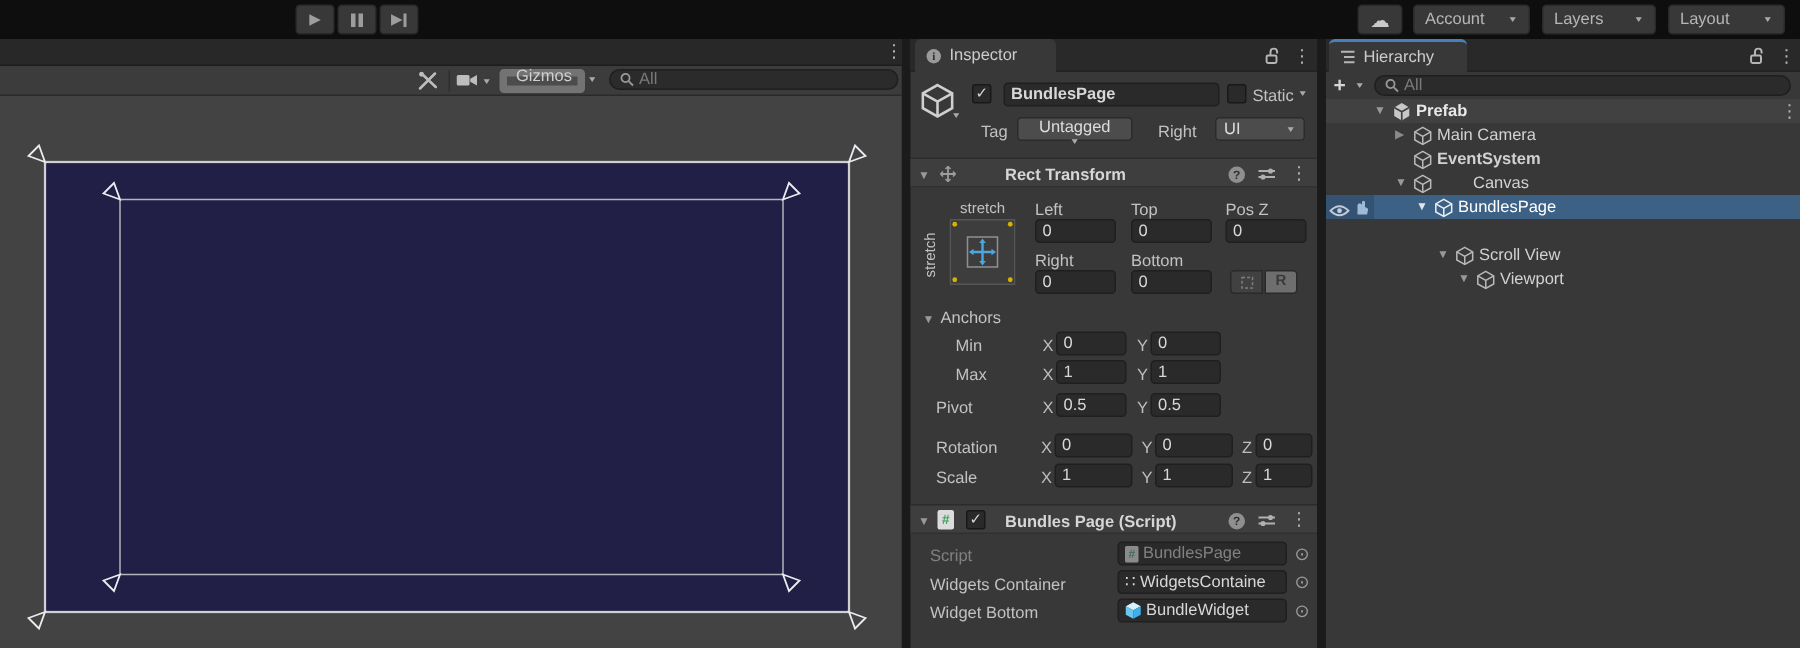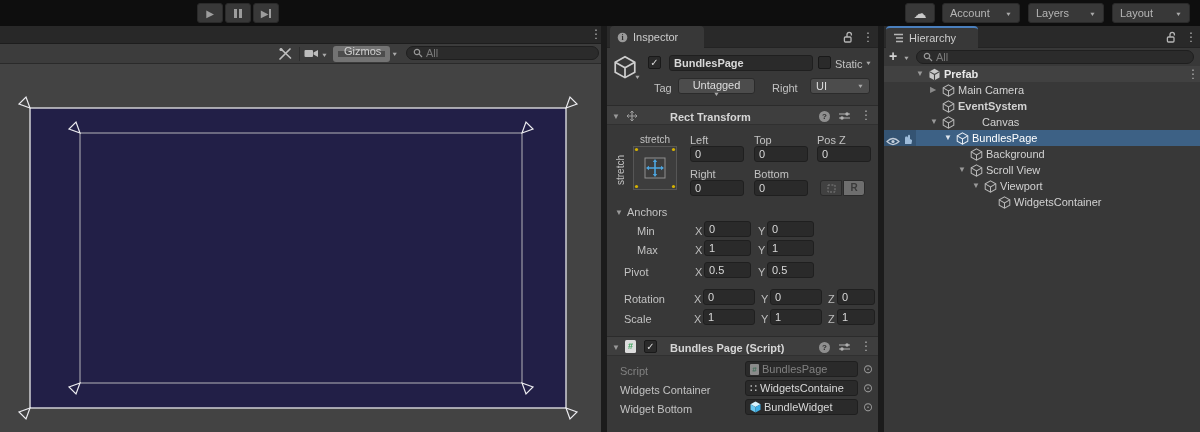--- a/index.html
+++ b/index.html
@@ -463,46 +463,32 @@
               <path d="M3 10 L3 4 Q3 2.6 4.1 2.6 L4.9 2.6 Q6 2.6 6 4 L6 1.9 Q6 0.8 7 0.8 Q8 0.8 8 1.9 L8 5 L9.6 5.8 Q10.2 6.1 10 7 L9.4 10 Z" fill="#9dbbd9"></path>
             </svg>
         </span>
         <span class="fold" style="left:60px; color:#dfe6ee;">▼</span>
         <span class="ticon" style="left:72px; color:#e8eef5;"><svg width="13" height="13" viewBox="0 0 14 14">
               <path d="M7 1 L12.7 4.2 V10 L7 13.2 L1.3 10 V4.2 Z" fill="none" stroke="currentColor" stroke-width="1.1"></path>
               <path d="M1.3 4.2 L7 7.4 L12.7 4.2 M7 7.4 V13.2" fill="none" stroke="currentColor" stroke-width="1.1"></path>
             </svg></span>
         <span class="tlabel" style="left:88px;">BundlesPage</span>
       </div>
-      <div class="p hrow" style="top:80px;">
-        <span class="ticon" style="left:86px; color:#b8b8b8;"><svg width="13" height="13" viewBox="0 0 14 14">
-              <path d="M7 1 L12.7 4.2 V10 L7 13.2 L1.3 10 V4.2 Z" fill="none" stroke="currentColor" stroke-width="1.1"></path>
-              <path d="M1.3 4.2 L7 7.4 L12.7 4.2 M7 7.4 V13.2" fill="none" stroke="currentColor" stroke-width="1.1"></path>
-            </svg></span>
-        <span class="tlabel" style="left:102px;">Background</span>
-      </div>
       <div class="p hrow" style="top:96px;">
         <span class="fold" style="left:74px;">▼</span>
         <span class="ticon" style="left:86px; color:#b8b8b8;"><svg width="13" height="13" viewBox="0 0 14 14">
               <path d="M7 1 L12.7 4.2 V10 L7 13.2 L1.3 10 V4.2 Z" fill="none" stroke="currentColor" stroke-width="1.1"></path>
               <path d="M1.3 4.2 L7 7.4 L12.7 4.2 M7 7.4 V13.2" fill="none" stroke="currentColor" stroke-width="1.1"></path>
             </svg></span>
         <span class="tlabel" style="left:102px;">Scroll View</span>
       </div>
       <div class="p hrow" style="top:112px;">
         <span class="fold" style="left:88px;">▼</span>
         <span class="ticon" style="left:100px; color:#b8b8b8;"><svg width="13" height="13" viewBox="0 0 14 14">
               <path d="M7 1 L12.7 4.2 V10 L7 13.2 L1.3 10 V4.2 Z" fill="none" stroke="currentColor" stroke-width="1.1"></path>
               <path d="M1.3 4.2 L7 7.4 L12.7 4.2 M7 7.4 V13.2" fill="none" stroke="currentColor" stroke-width="1.1"></path>
             </svg></span>
         <span class="tlabel" style="left:116px;">Viewport</span>
       </div>
-      <div class="p hrow" style="top:128px;">
-        <span class="ticon" style="left:114px; color:#b8b8b8;"><svg width="13" height="13" viewBox="0 0 14 14">
-              <path d="M7 1 L12.7 4.2 V10 L7 13.2 L1.3 10 V4.2 Z" fill="none" stroke="currentColor" stroke-width="1.1"></path>
-              <path d="M1.3 4.2 L7 7.4 L12.7 4.2 M7 7.4 V13.2" fill="none" stroke="currentColor" stroke-width="1.1"></path>
-            </svg></span>
-        <span class="tlabel" style="left:130px;">WidgetsContainer</span>
-      </div>
     </div>
   </div>
 
 </div>
 
 </body></html>

